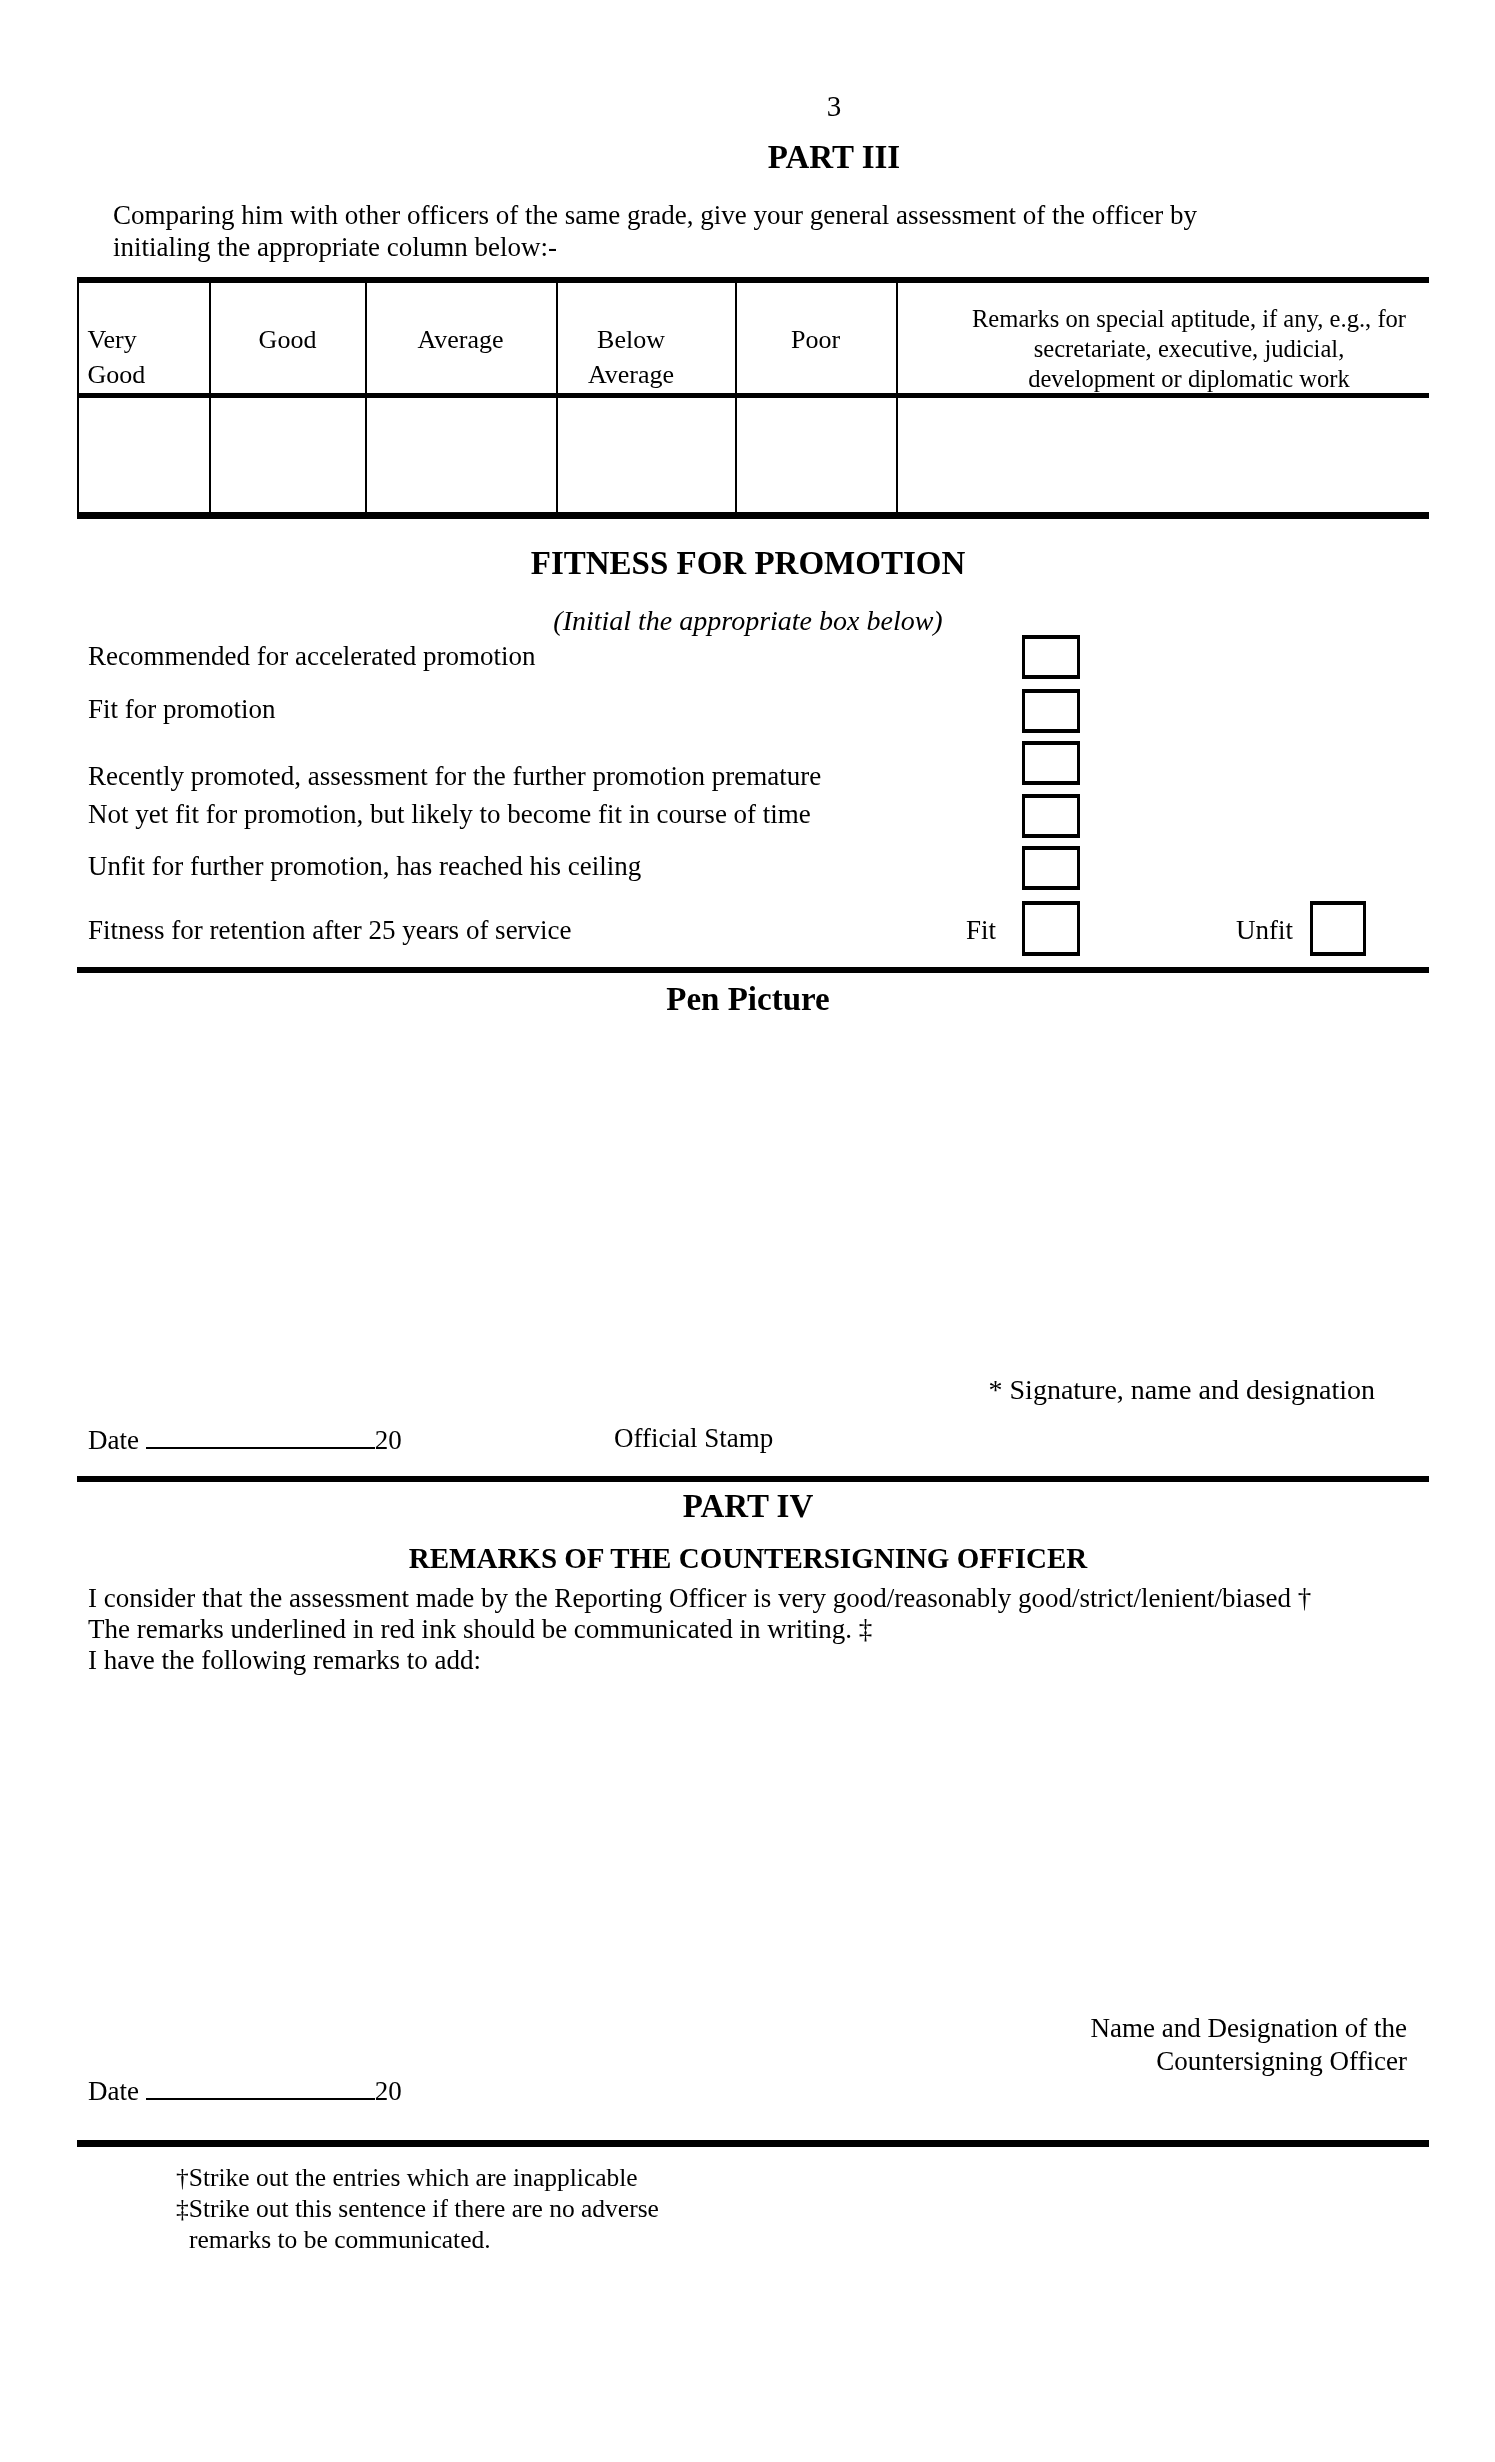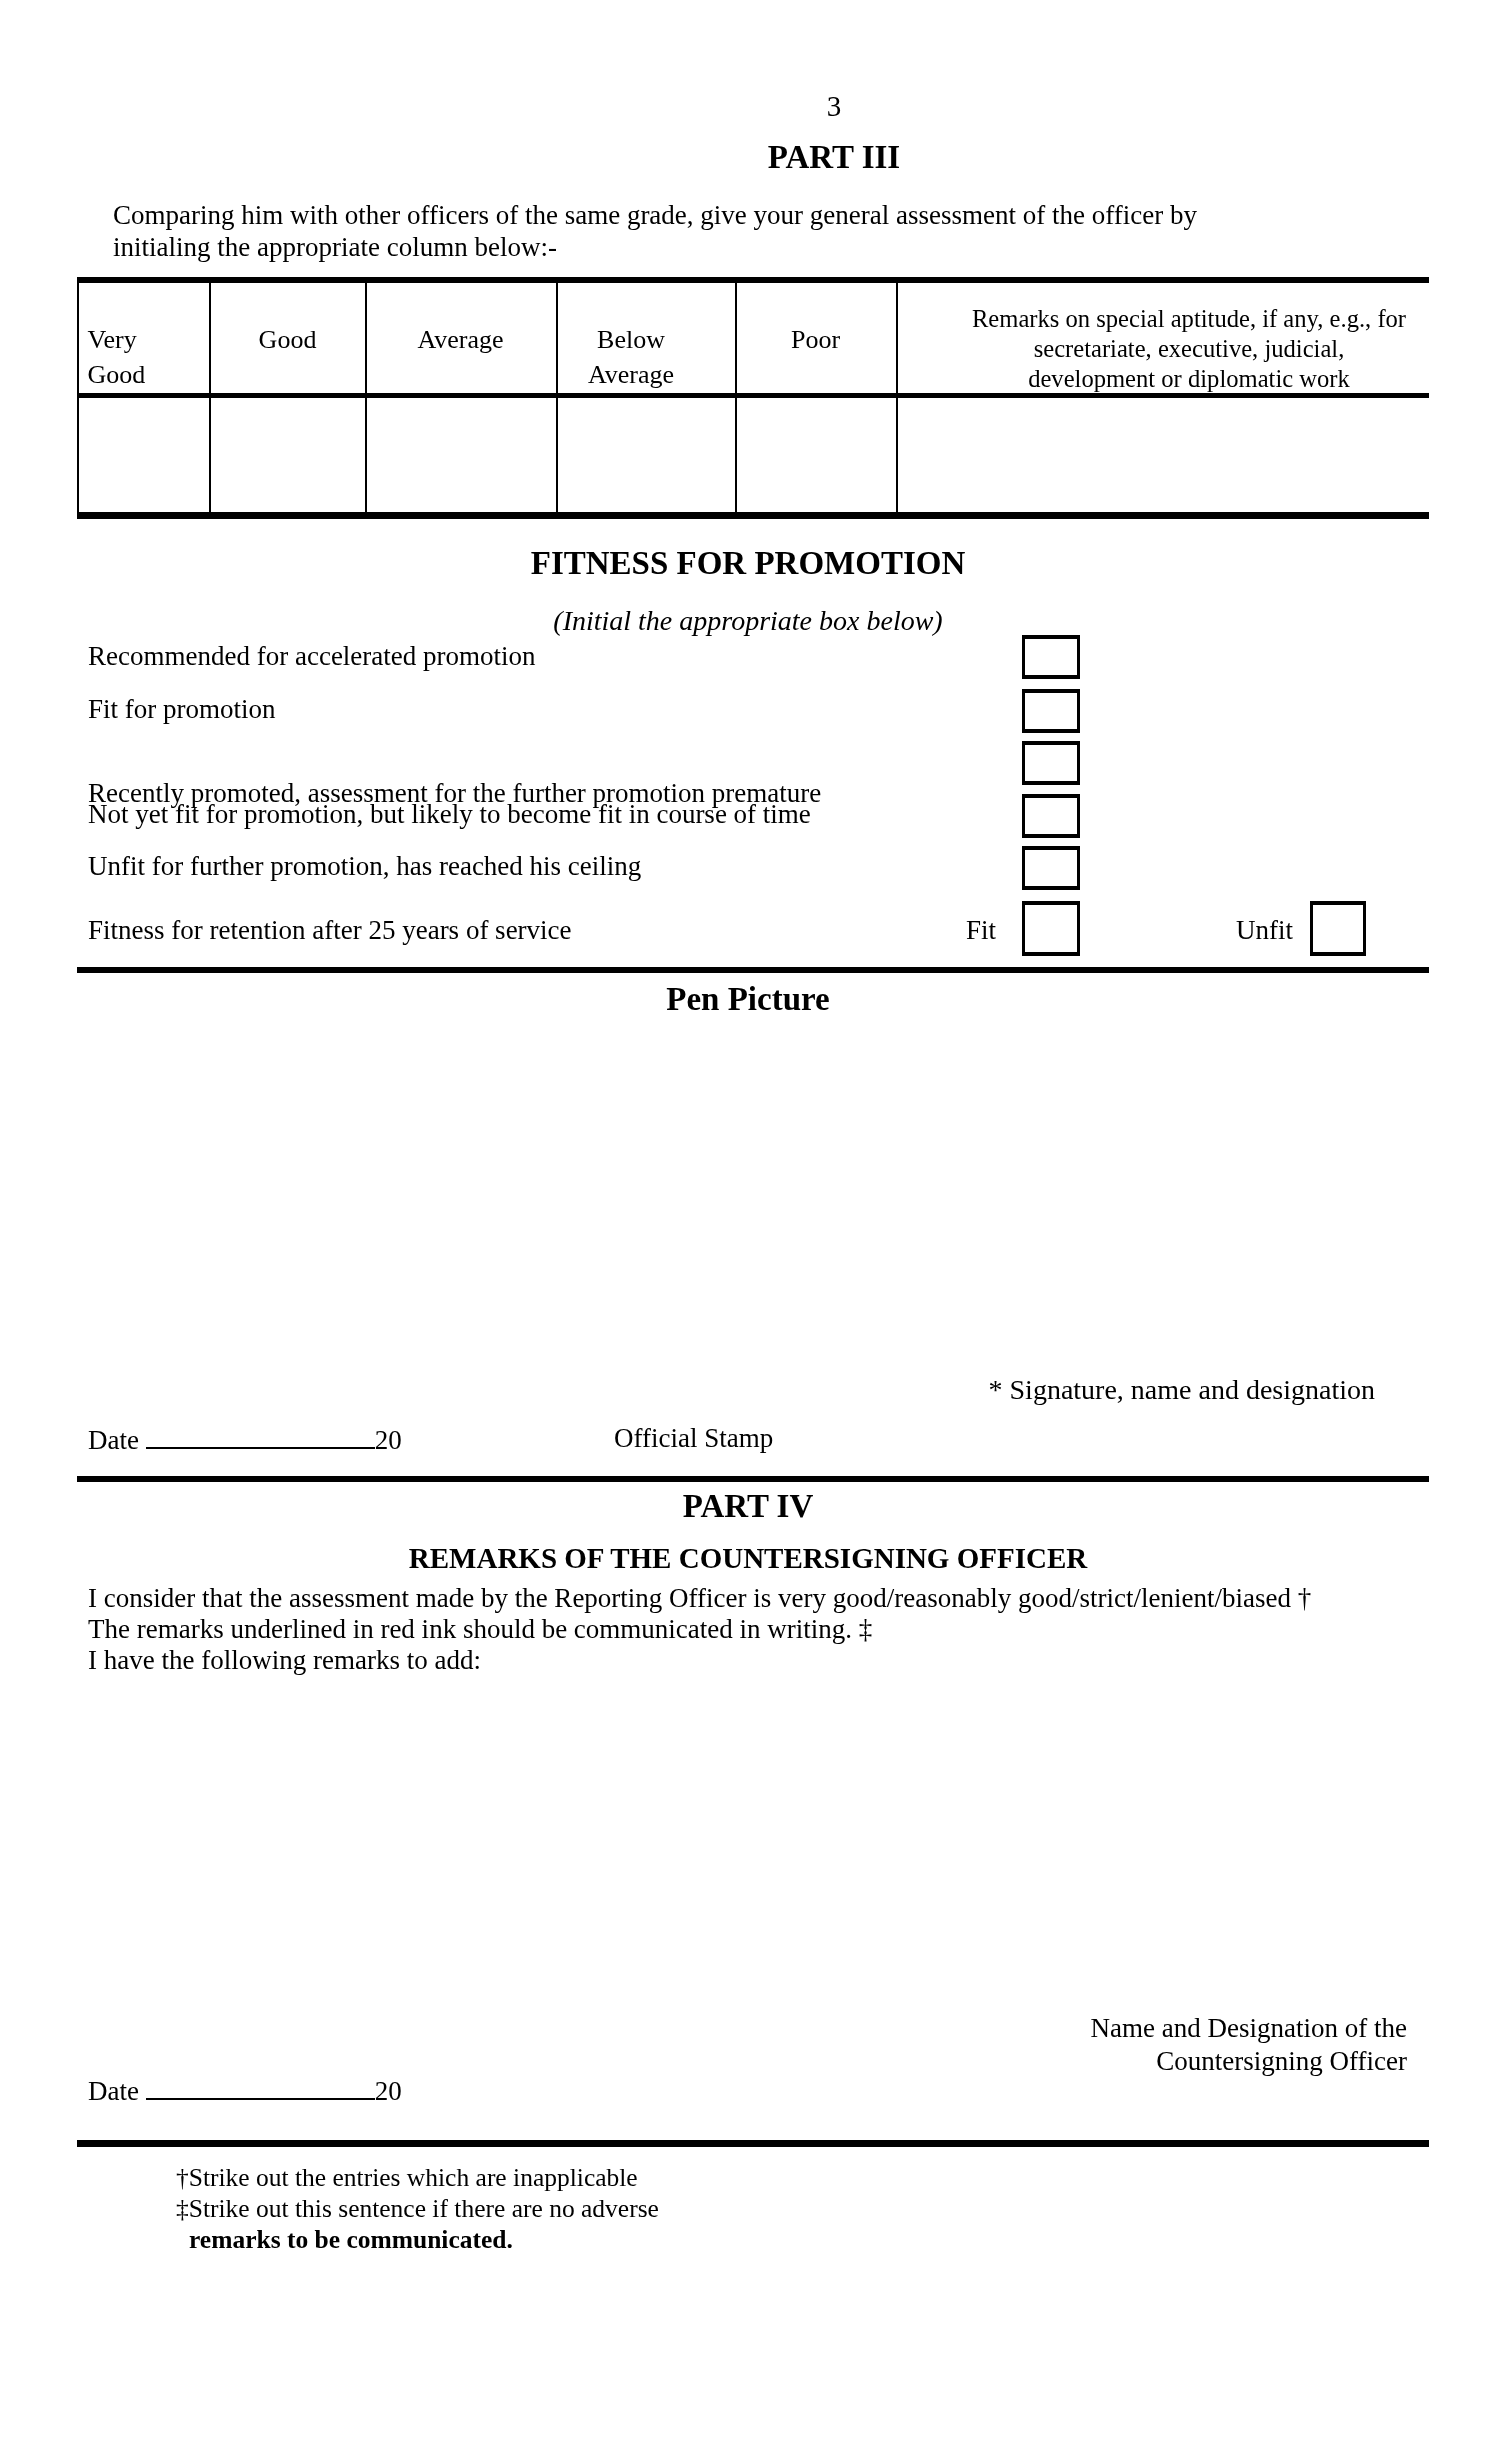--- a/index.html
+++ b/index.html
@@ -47,21 +47,21 @@
     background: #ffffff;
   }
   .cbx-tall { height: 55px; }
 
   .dateline { position: absolute; left: 88px; font-size: 27px; white-space: nowrap; }
   .fill-line { display: inline-block; width: 229px; height: 0.9em; border-bottom: 2.6px solid #000000; }
 
   .right-col { text-align: right; line-height: 33px; font-size: 27px; }
   .para div { line-height: 31px; }
   .footnotes { font-size: 25.5px; line-height: 31px; }
-  .footnotes .indent { padding-left: 13px; font-weight: bold; }
+  .footnotes .indent { padding-left: 13px; }
 </style>
 </head>
 <body>
 
 <div class="page">
 
   <div class="abs center-948 body-text" style="left:834px; top:90px; font-size:29px;">3</div>
 
   <div class="abs center-948 h1" style="left:834px; top:139px;">PART III</div>
 
@@ -106,21 +106,21 @@
 
   <div class="abs center-850 h1" style="left:748px; top:545px;text-align:center;">FITNESS FOR PROMOTION</div>
   <div class="abs center-850" style="left:748px; top:605px; font-size:28px; font-style:italic;">(Initial the appropriate box below)</div>
 
   <div class="fitness-item" style="top:641px;">Recommended for accelerated promotion</div>
   <div class="cbx" style="top:635px;"></div>
 
   <div class="fitness-item" style="top:694px;">Fit for promotion</div>
   <div class="cbx" style="top:689px;"></div>
 
-  <div class="fitness-item" style="top:778px;">Recently promoted, assessment for the further promotion premature</div>
+  <div class="fitness-item" style="top:761px;">Recently promoted, assessment for the further promotion premature</div>
   <div class="cbx" style="top:741px;"></div>
 
   <div class="fitness-item" style="top:799px;">Not yet fit for promotion, but likely to become fit in course of time</div>
   <div class="cbx" style="top:794px;"></div>
 
   <div class="fitness-item" style="top:851px;">Unfit for further promotion, has reached his ceiling</div>
   <div class="cbx" style="top:846px;"></div>
 
   <div class="fitness-item" style="top:915px;">Fitness for retention after 25 years of service</div>
   <div class="abs" style="left:966px; top:915px; font-size:27px;">Fit</div>

